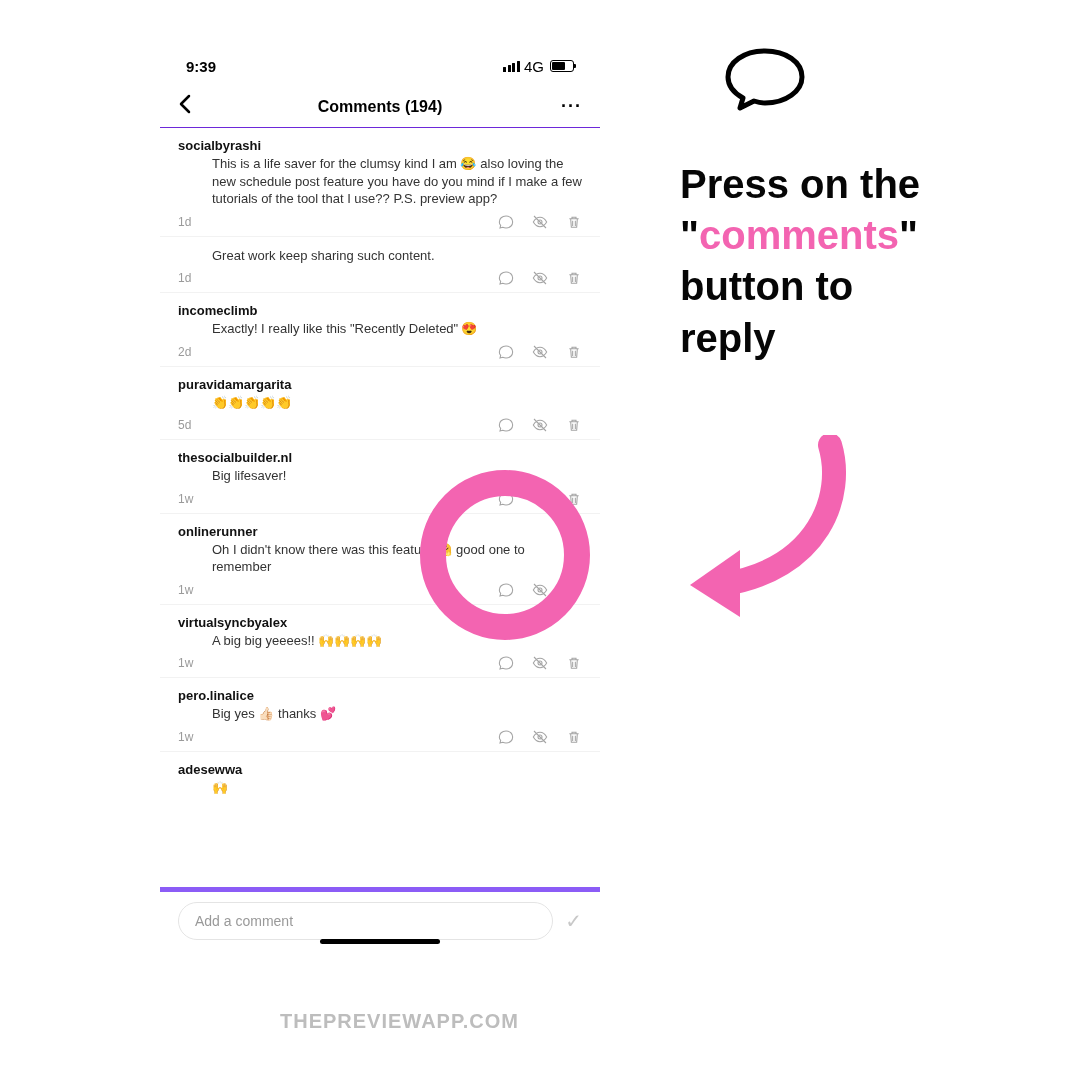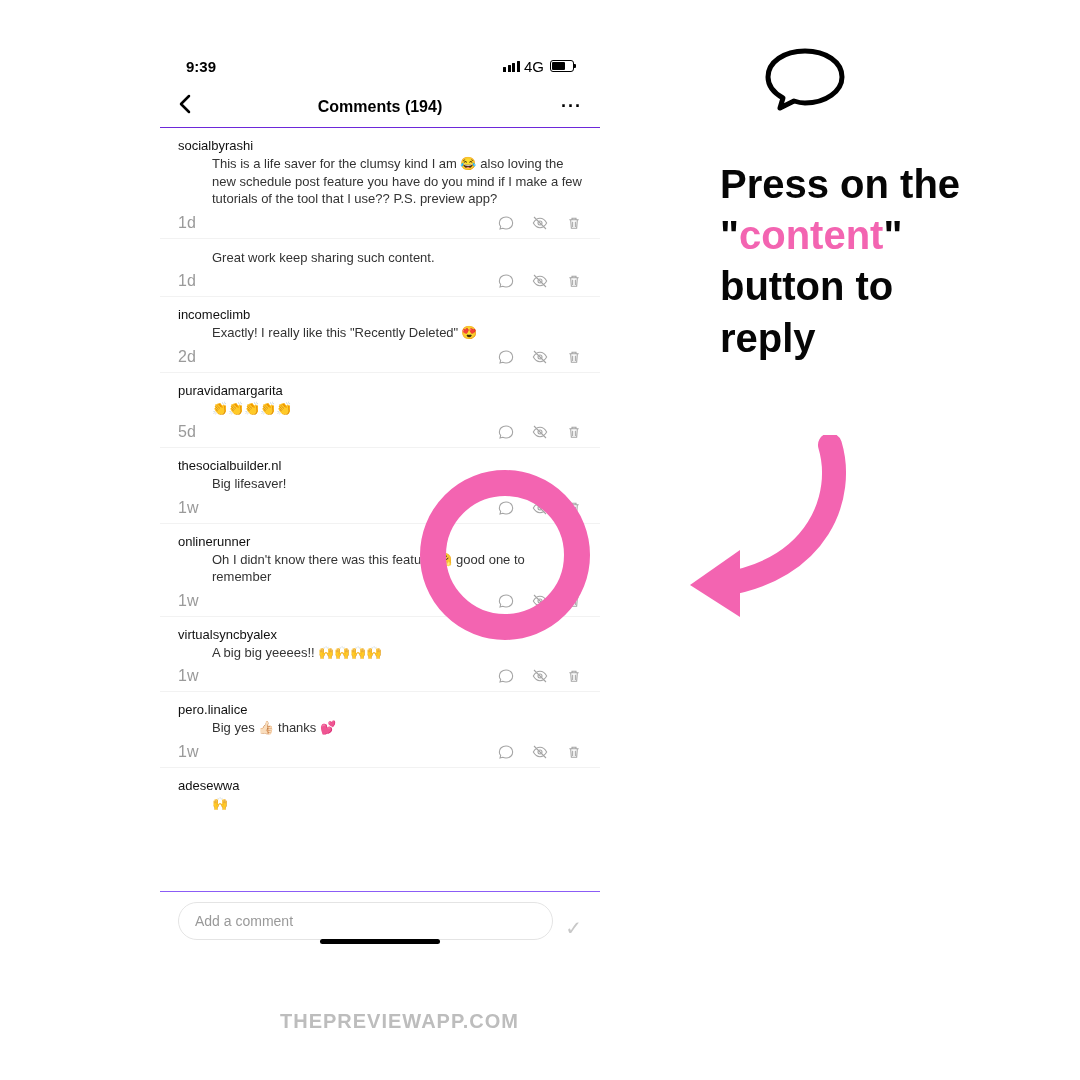--- a/index.html
+++ b/index.html
@@ -71,41 +71,41 @@
   .title { flex:1; text-align:center; font-size:16px; font-weight:700; }
   .more { width:28px; text-align:right; font-size:18px; font-weight:700; letter-spacing:1px; }
 
   
   .comments { flex:1; overflow:hidden; }
   .comment {
     padding: 10px 18px 6px;
     border-bottom: 1px solid #f2f2f2;
     font-size: 13px;
   }
-  .uname { font-weight:400; color:#111; margin-bottom:2px; font-size:13px;}
+  .uname { font-weight:700; color:#111; margin-bottom:2px; font-size:13px;}
   .ctext { color:#333; line-height:1.35;margin-left:34px; }
   .meta-row {
     display:flex;
     align-items:center;
     margin-top: 6px;
     color:#9a9a9a;
-    font-size:16px;
+    font-size:12px;
   }
   .time { flex:0 0 auto; }
   .spacer { flex:1; }
   .actions { display:flex; gap:18px; align-items:center; }
   .act-icon { width:16px; height:16px; opacity:.55; }
 
   
   .input-row {
     display:flex;
-    align-items:flex-end;
+    align-items:center;
     gap:12px;
     padding: 10px 18px 12px;
-    border-top: 1px solid #8b5cf6;
+    border-top: 5px solid #8b5cf6;
     background:#fff;
   }
   .comment-input {
     flex:1;
     border:1px solid #e4e4e4;
     border-radius: 22px;
     padding: 10px 16px;
     font-size:14px;
     color:#999;
   }
@@ -130,21 +130,21 @@
     width: 170px;
     height: 170px;
     border: 26px solid #f364b1;
     border-radius: 50%;
     pointer-events:none;
   }
 
   
   .annotation {
     position:absolute;
-    left: 720px;
+    left: 680px;
     top: 45px;
     width: 360px;
   }
   .speech-icon { margin-bottom: 40px; margin-left: 40px; }
   .anno-text {
     font-family: "Arial Black", "Helvetica Neue", Helvetica, Arial, sans-serif;
     font-weight: 900;
     font-size: 40px;
     line-height: 1.28;
     color: #060606;
@@ -385,21 +385,21 @@
 </div>
 
 <div class="highlight-circle"></div>
 
 <div class="annotation">
   <svg class="speech-icon" width="90" height="70" viewBox="0 0 90 70">
     <path d="M45 6 C24 6 8 17 8 32 C8 41 14 48 23 53 L20 63 L34 56 C37 57 41 58 45 58 C66 58 82 46 82 32 C82 17 66 6 45 6 Z" fill="none" stroke="#000" stroke-width="5" stroke-linejoin="round"></path>
   </svg>
   <div class="anno-text">
     <span>Press on the</span><br>
-    <span>"</span><span class="anno-pink">content</span><span>"</span><br>
+    <span>"</span><span class="anno-pink">comments</span><span>"</span><br>
     <span>button to</span><br>
     <span>reply</span>
   </div>
 </div>
 
 <svg class="arrow" width="180" height="190" viewBox="0 0 180 190">
   <path d="M150 10 C165 60 140 135 40 150" fill="none" stroke="#f364b1" stroke-width="24" stroke-linecap="round"></path>
   <path d="M60 115 L10 150 L60 182 Z" fill="#f364b1"></path>
 </svg>
 

